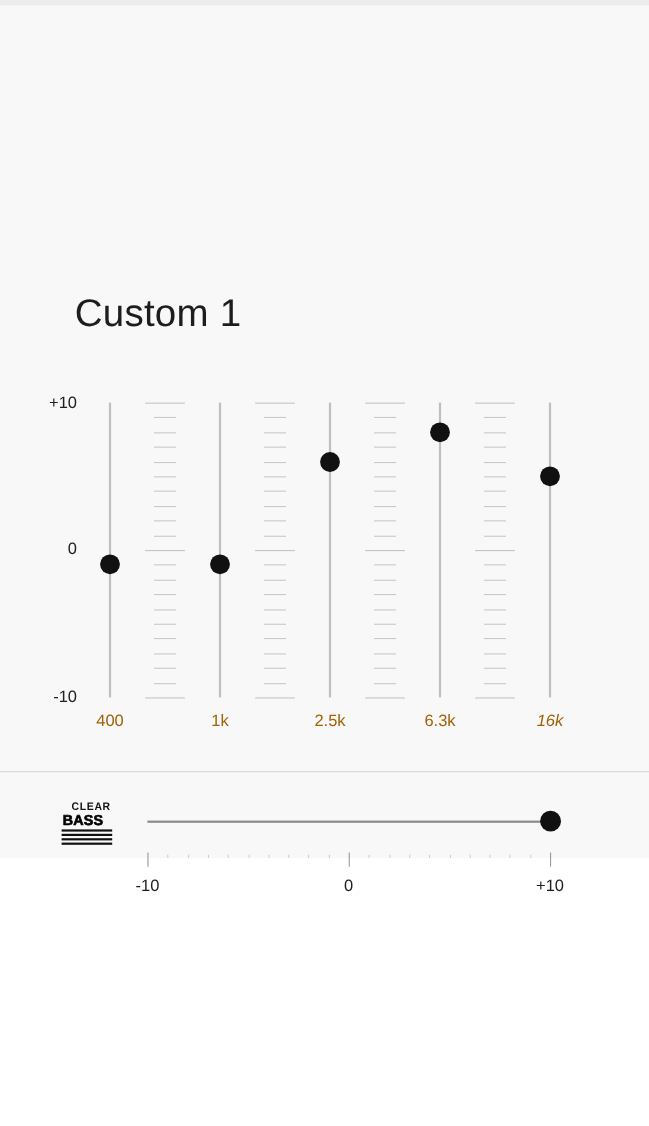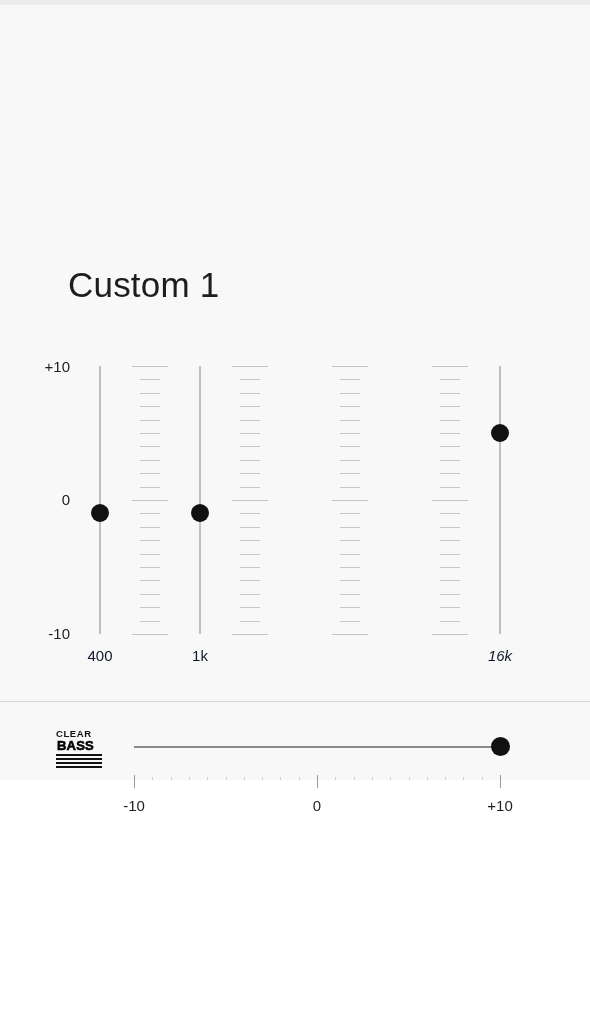--- a/index.html
+++ b/index.html
@@ -111,21 +111,21 @@
     background: #111111;
   }
 
   .eq-band-label {
     position: absolute;
     left: 0;
     top: 295px;
     width: 72px;
     text-align: center;
     font-size: 15px;
-    color: #0f172a;
+    color: #a16207;
     white-space: nowrap;
   }
 
   
   .eq-scale {
     position: absolute;
     top: 14px;
     width: 36px;
     height: 268px;
   }
@@ -167,21 +167,21 @@
   
   #clearbass-logo {
     position: absolute;
     left: 56px;
     top: 27px;
     width: 48px;
     height: 37px;
   }
   #cb-clear {
     position: absolute;
-    left: 0;
+    left: 9px;
     top: 0;
     font-size: 9.5px;
     font-weight: 700;
     letter-spacing: 0.6px;
     color: #111111;
     line-height: 10px;
     font-family: "Liberation Sans", sans-serif;
     transform: scaleY(1.05);
     transform-origin: left top;
   }
@@ -311,20 +311,25 @@
           <div class="tick minor" style="top: 160.8px;"></div>
           <div class="tick minor" style="top: 174.2px;"></div>
           <div class="tick minor" style="top: 187.6px;"></div>
           <div class="tick minor" style="top: 201px;"></div>
           <div class="tick minor" style="top: 214.4px;"></div>
           <div class="tick minor" style="top: 227.8px;"></div>
           <div class="tick minor" style="top: 241.2px;"></div>
           <div class="tick minor" style="top: 254.6px;"></div>
           <div class="tick major" style="top: 268px;"></div>
         </div>
+        <div class="eq-band" style="left: 188px;">
+          <div class="eq-track"></div>
+          <div class="eq-thumb" style="top: 58.6px;"></div>
+          <div class="eq-band-label">2.5k</div>
+        </div>
         <div class="eq-scale" style="left: 156px;">
           <div class="tick major" style="top: 0px;"></div>
           <div class="tick minor" style="top: 13.4px;"></div>
           <div class="tick minor" style="top: 26.8px;"></div>
           <div class="tick minor" style="top: 40.2px;"></div>
           <div class="tick minor" style="top: 53.6px;"></div>
           <div class="tick minor" style="top: 67px;"></div>
           <div class="tick minor" style="top: 80.4px;"></div>
           <div class="tick minor" style="top: 93.8px;"></div>
           <div class="tick minor" style="top: 107.2px;"></div>
@@ -333,20 +338,25 @@
           <div class="tick minor" style="top: 147.4px;"></div>
           <div class="tick minor" style="top: 160.8px;"></div>
           <div class="tick minor" style="top: 174.2px;"></div>
           <div class="tick minor" style="top: 187.6px;"></div>
           <div class="tick minor" style="top: 201px;"></div>
           <div class="tick minor" style="top: 214.4px;"></div>
           <div class="tick minor" style="top: 227.8px;"></div>
           <div class="tick minor" style="top: 241.2px;"></div>
           <div class="tick minor" style="top: 254.6px;"></div>
           <div class="tick major" style="top: 268px;"></div>
+        </div>
+        <div class="eq-band" style="left: 288px;">
+          <div class="eq-track"></div>
+          <div class="eq-thumb" style="top: 31.8px;"></div>
+          <div class="eq-band-label">6.3k</div>
         </div>
         <div class="eq-scale" style="left: 256px;">
           <div class="tick major" style="top: 0px;"></div>
           <div class="tick minor" style="top: 13.4px;"></div>
           <div class="tick minor" style="top: 26.8px;"></div>
           <div class="tick minor" style="top: 40.2px;"></div>
           <div class="tick minor" style="top: 53.6px;"></div>
           <div class="tick minor" style="top: 67px;"></div>
           <div class="tick minor" style="top: 80.4px;"></div>
           <div class="tick minor" style="top: 93.8px;"></div>

